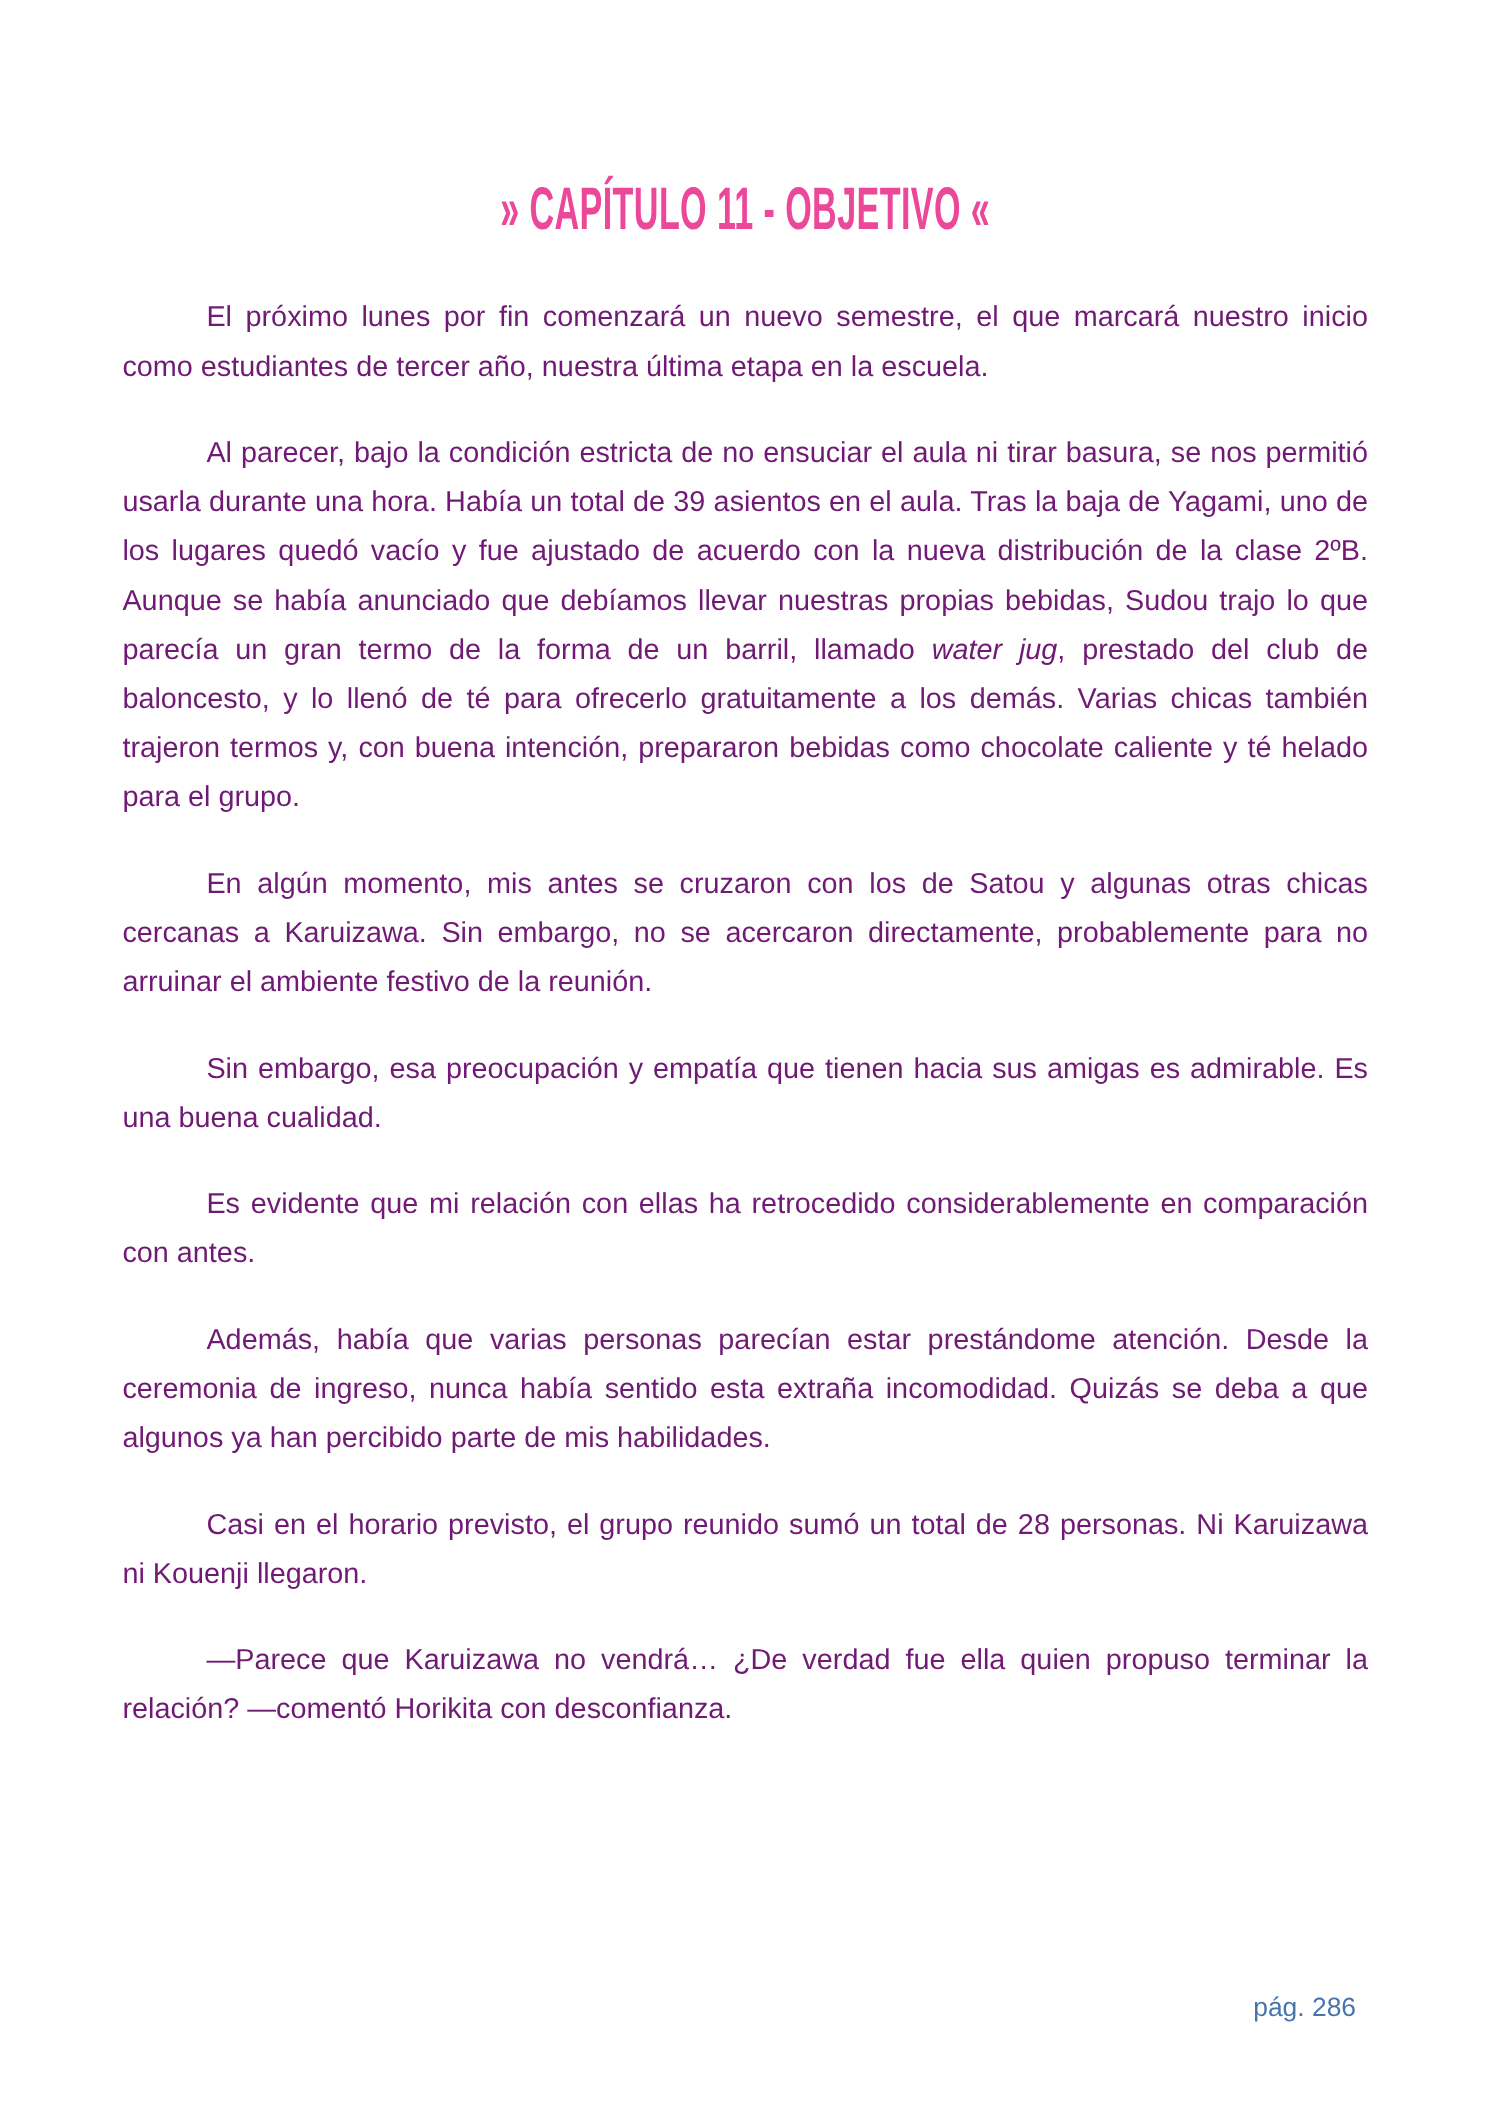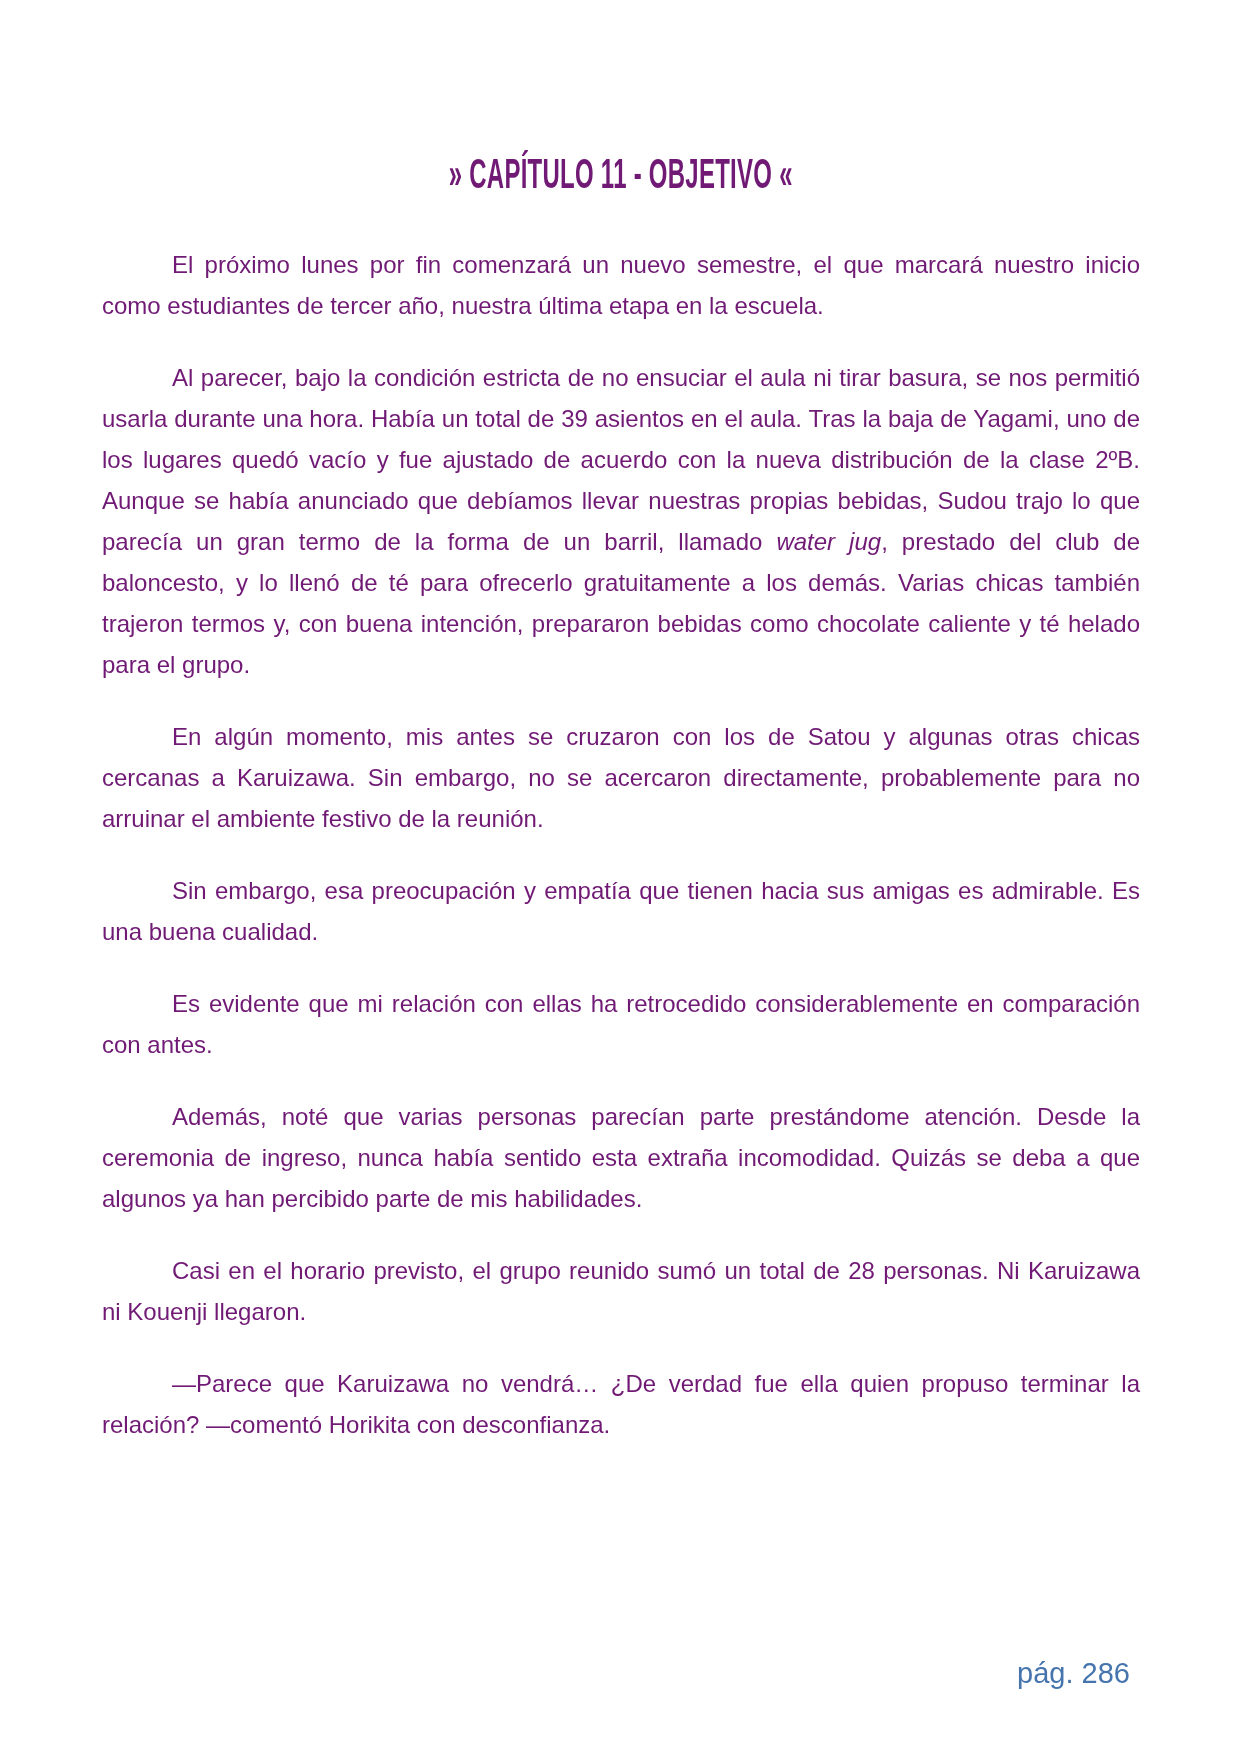--- a/index.html
+++ b/index.html
@@ -21,24 +21,24 @@
   .content {
     padding: 0 102px;
     box-sizing: border-box;
   }
   .title-wrap {
     padding-top: 150px;
     text-align: center;
   }
   .chapter-title {
     margin: 0;
-    font-size: 42px;
+    font-size: 50px;
     line-height: 48px;
     font-weight: 700;
-    color: #701a75;
+    color: #ec4899;
     white-space: nowrap;
   }
   .chapter-title .condensed {
     display: inline-block;
     transform: scaleX(0.57);
     transform-origin: 50% 50%;
     letter-spacing: 0.5px;
   }
   .body-text {
     margin-top: 46px;
@@ -54,21 +54,21 @@
   .para:last-child {
     margin-bottom: 0;
   }
   .italic-term {
     font-style: italic;
   }
   .footer-page {
     position: absolute;
     right: 112px;
     bottom: 68px;
-    font-size: 29px;
+    font-size: 22px;
     line-height: 28px;
     color: #4674ad;
   }
 </style>
 </head>
 <body>
 
 <div class="page">
   <div class="content">
 
@@ -82,21 +82,21 @@
 
 
       <p class="para"><span>Al parecer, bajo la condición estricta de no ensuciar el aula ni tirar basura, se nos permitió usarla durante una hora. Había un total de 39 asientos en el aula. Tras la baja de Yagami, uno de los lugares quedó vacío y fue ajustado de acuerdo con la nueva distribución de la clase 2ºB. Aunque se había anunciado que debíamos llevar nuestras propias bebidas, Sudou trajo lo que parecía un gran termo de la forma de un barril, llamado </span><span class="italic-term">water jug</span><span>, prestado del club de baloncesto, y lo llenó de té para ofrecerlo gratuitamente a los demás. Varias chicas también trajeron termos y, con buena intención, prepararon bebidas como chocolate caliente y té helado para el grupo.</span></p>
 
       <p class="para">En algún momento, mis antes se cruzaron con los de Satou y algunas otras chicas cercanas a Karuizawa. Sin embargo, no se acercaron directamente, probablemente para no arruinar el ambiente festivo de la reunión.</p>
 
       <p class="para">Sin embargo, esa preocupación y empatía que tienen hacia sus amigas es admirable. Es una buena cualidad.</p>
 
       <p class="para">Es evidente que mi relación con ellas ha retrocedido considerablemente en comparación con antes.</p>
 
-      <p class="para">Además, noté que varias personas parecían parte prestándome atención. Desde la ceremonia de ingreso, nunca había sentido esta extraña incomodidad. Quizás se deba a que algunos ya han percibido parte de mis habilidades.</p>
+      <p class="para">Además, había que varias personas parecían estar prestándome atención. Desde la ceremonia de ingreso, nunca había sentido esta extraña incomodidad. Quizás se deba a que algunos ya han percibido parte de mis habilidades.</p>
 
       <p class="para">Casi en el horario previsto, el grupo reunido sumó un total de 28 personas. Ni Karuizawa ni Kouenji llegaron.</p>
 
       <p class="para">—Parece que Karuizawa no vendrá… ¿De verdad fue ella quien propuso terminar la relación? —comentó Horikita con desconfianza.</p>
 
     </div>
   </div>
 
   <div class="footer-page">pág. 286</div>
 </div>

